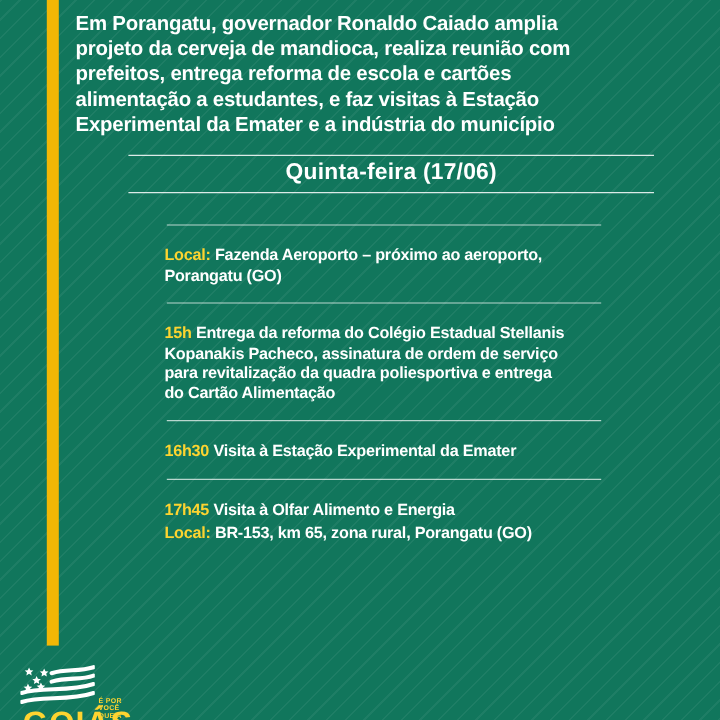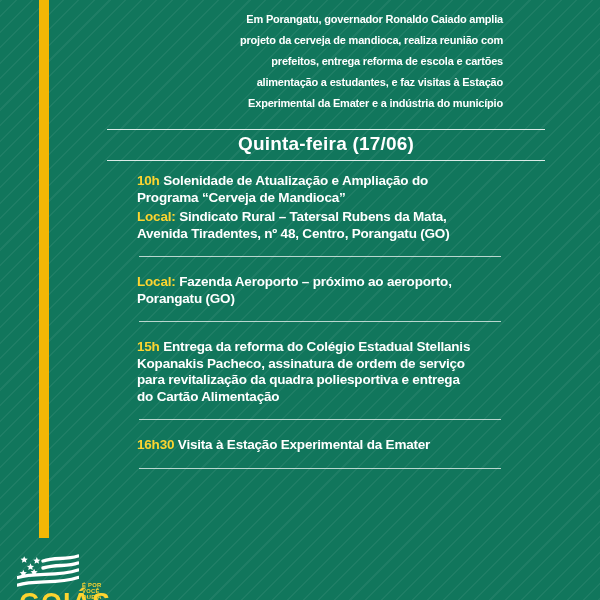--- a/index.html
+++ b/index.html
@@ -10,22 +10,22 @@
     background-image:repeating-linear-gradient(135deg,
       rgba(255,255,255,0.055) 0, rgba(255,255,255,0.055) 1.5px,
       transparent 1.5px, transparent 11px);
   }
   .yellow-bar{
     position:absolute;left:39px;top:0;width:10px;height:538px;
     background:#f2b705;
   }
   .header{
     position:absolute;left:63px;top:9px;width:440px;
-    color:#ffffff;font-weight:700;font-size:11px;line-height:21px;
-    letter-spacing:-0.2px;text-align:right;white-space:pre-line;
+    color:#ffffff;font-weight:700;font-size:17px;line-height:21px;
+    letter-spacing:-0.2px;text-align:left;white-space:pre-line;
   }
   .date-banner{
     position:absolute;left:107px;top:129px;width:438px;
     border-top:1.5px solid rgba(255,255,255,0.85);
     border-bottom:1.5px solid rgba(255,255,255,0.85);
     padding:3px 0 5px 0;text-align:center;
   }
   .date-text{
     color:#ffffff;font-weight:700;font-size:19px;line-height:22px;
     letter-spacing:0.2px;
@@ -67,26 +67,20 @@
 prefeitos, entrega reforma de escola e cartões
 alimentação a estudantes, e faz visitas à Estação
 Experimental da Emater e a indústria do município</div>
 
 <div class="date-banner">
   <div class="date-text">Quinta-feira (17/06)</div>
 </div>
 
 <div class="schedule">
 
-  <div class="item">
-    <p class="title"><span class="yellow">10h</span> <span class="pre">Solenidade de Atualização e Ampliação do
-Programa “Cerveja de Mandioca”</span></p>
-    <p class="local"><span class="yellow">Local:</span> <span class="pre">Sindicato Rural – Tatersal Rubens da Mata,
-Avenida Tiradentes, nº 48, Centro, Porangatu (GO)</span></p>
-  </div>
   <div class="divider"></div>
 
   <div class="item">
     <p class="local"><span class="yellow">Local:</span> <span class="pre">Fazenda Aeroporto – próximo ao aeroporto,
 Porangatu (GO)</span></p>
   </div>
   <div class="divider"></div>
 
   <div class="item">
     <p class="title"><span class="yellow">15h</span> <span class="pre">Entrega da reforma do Colégio Estadual Stellanis
@@ -94,20 +88,24 @@
 para revitalização da quadra poliesportiva e entrega
 do Cartão Alimentação</span></p>
   </div>
   <div class="divider"></div>
 
   <div class="item">
     <p class="title"><span class="yellow">16h30</span> <span class="pre">Visita à Estação Experimental da Emater</span></p>
   </div>
   <div class="divider"></div>
 
+  <div class="item">
+    <p class="title"><span class="yellow">17h45</span> <span class="pre">Visita à Olfar Alimento e Energia</span></p>
+    <p class="local"><span class="yellow">Local:</span> <span class="pre">BR-153, km 65, zona rural, Porangatu (GO)</span></p>
+  </div>
 
 </div>
 
 <div class="logo">
   <svg class="flag" width="62" height="34" viewBox="0 0 62 34">
     <g fill="#ffffff">
       <path d="M8 2.4 L9.2 5 L12 5.3 L9.9 7.1 L10.5 9.8 L8 8.4 L5.5 9.8 L6.1 7.1 L4 5.3 L6.8 5 Z" transform="scale(0.9)"></path>
       <path d="M22 3.4 L23.2 6 L26 6.3 L23.9 8.1 L24.5 10.8 L22 9.4 L19.5 10.8 L20.1 8.1 L18 6.3 L20.8 6 Z" transform="scale(0.9)"></path>
       <path d="M15 10.4 L16.2 13 L19 13.3 L16.9 15.1 L17.5 17.8 L15 16.4 L12.5 17.8 L13.1 15.1 L11 13.3 L13.8 13 Z" transform="scale(0.9)"></path>
       <path d="M7 17.4 L8.2 20 L11 20.3 L8.9 22.1 L9.5 24.8 L7 23.4 L4.5 24.8 L5.1 22.1 L3 20.3 L5.8 20 Z" transform="scale(0.9)"></path>

